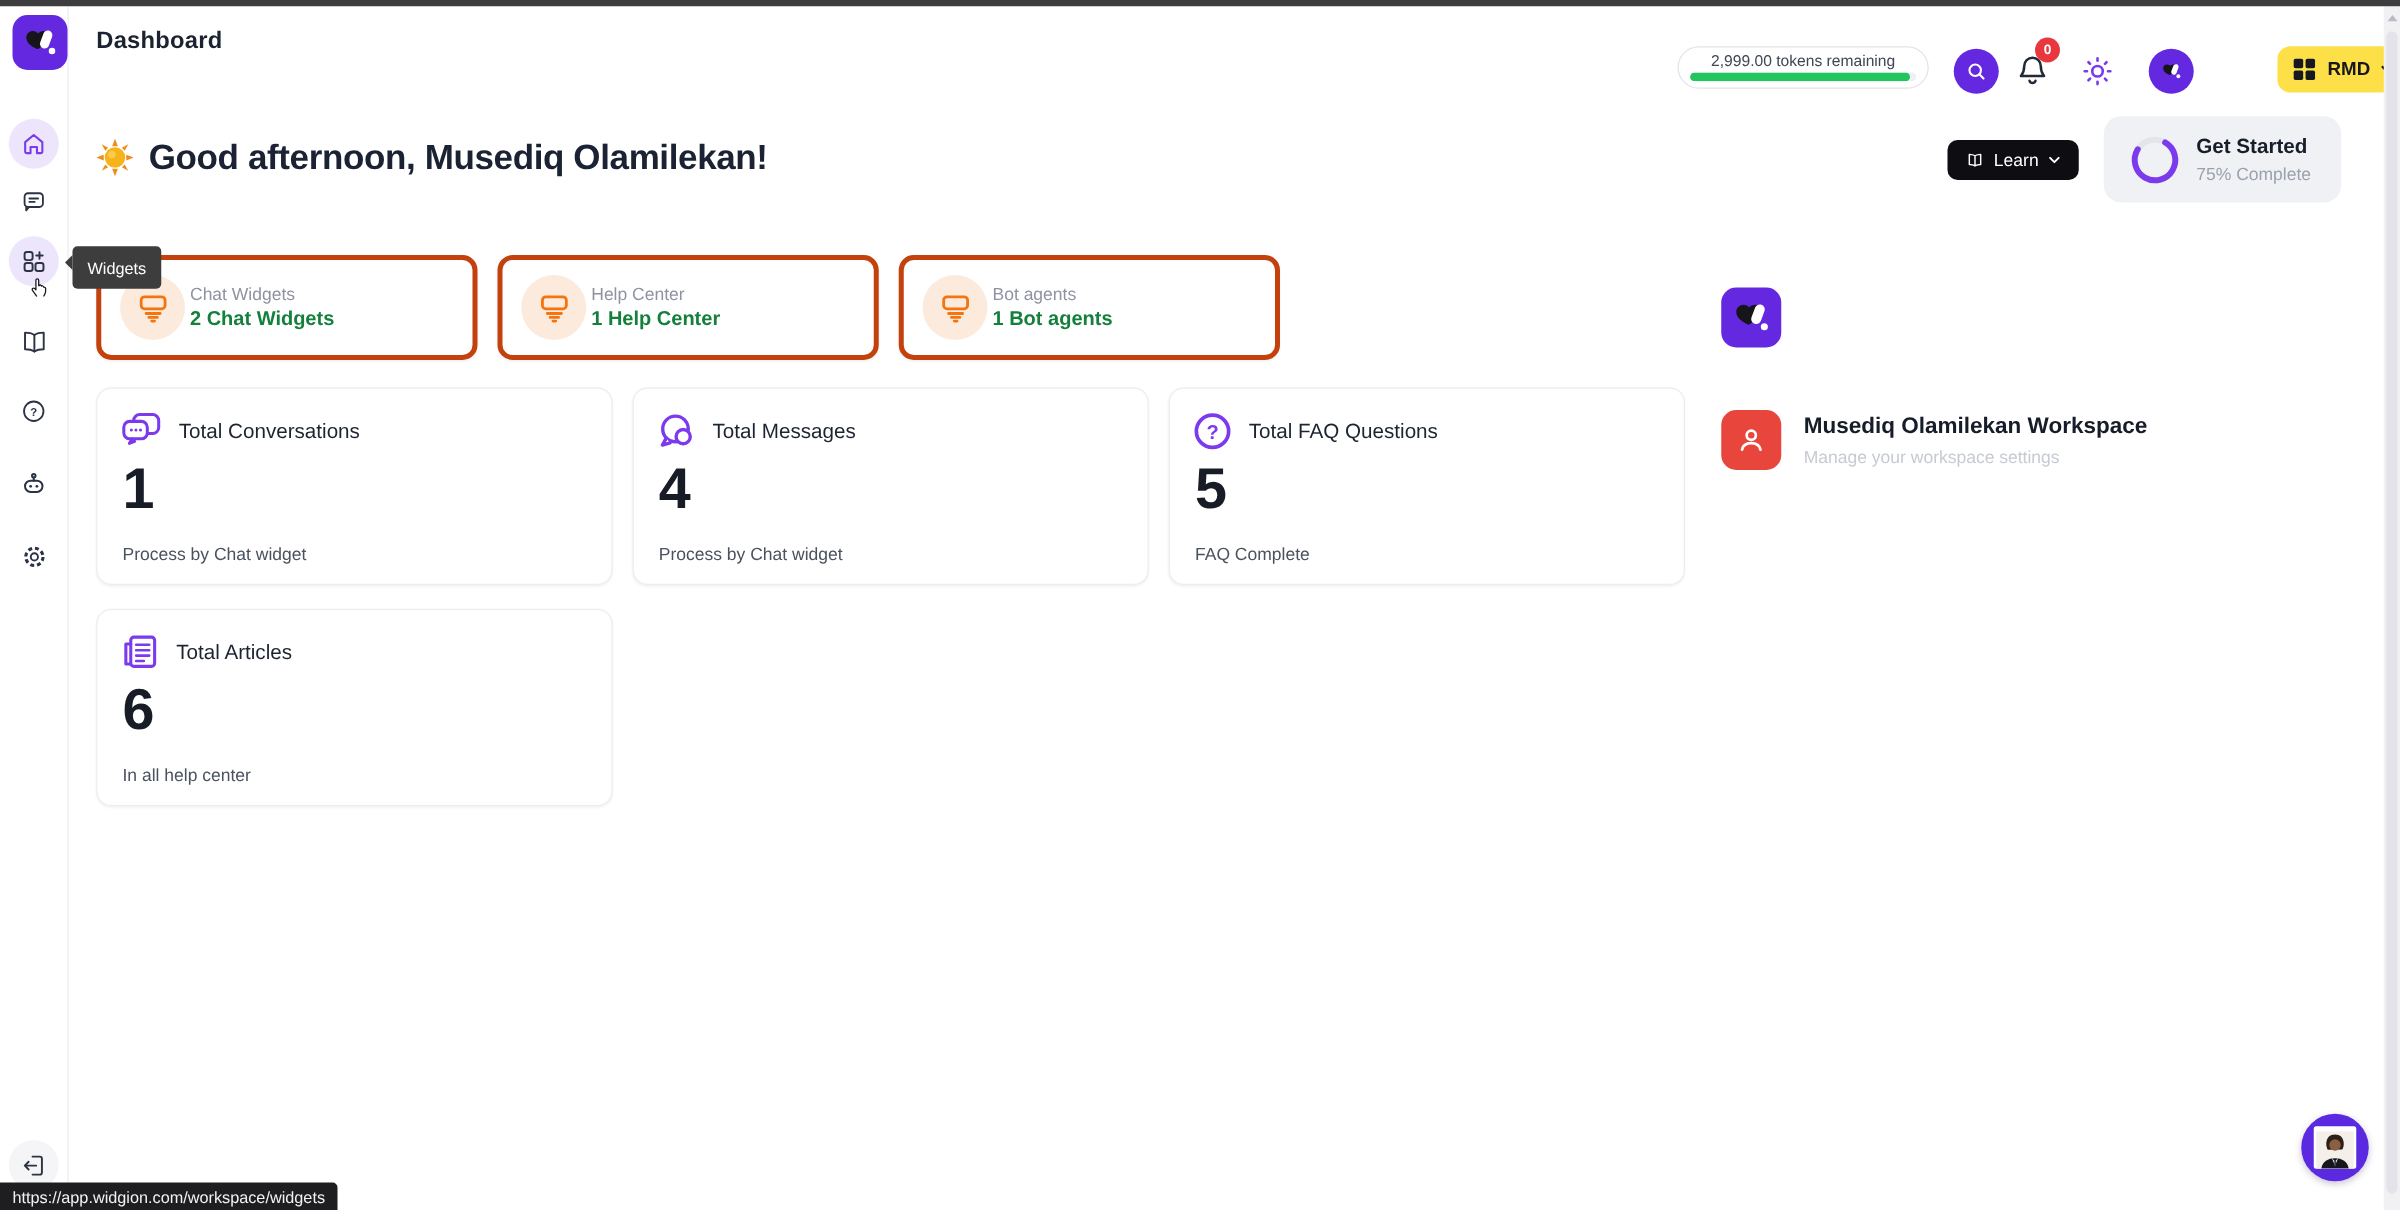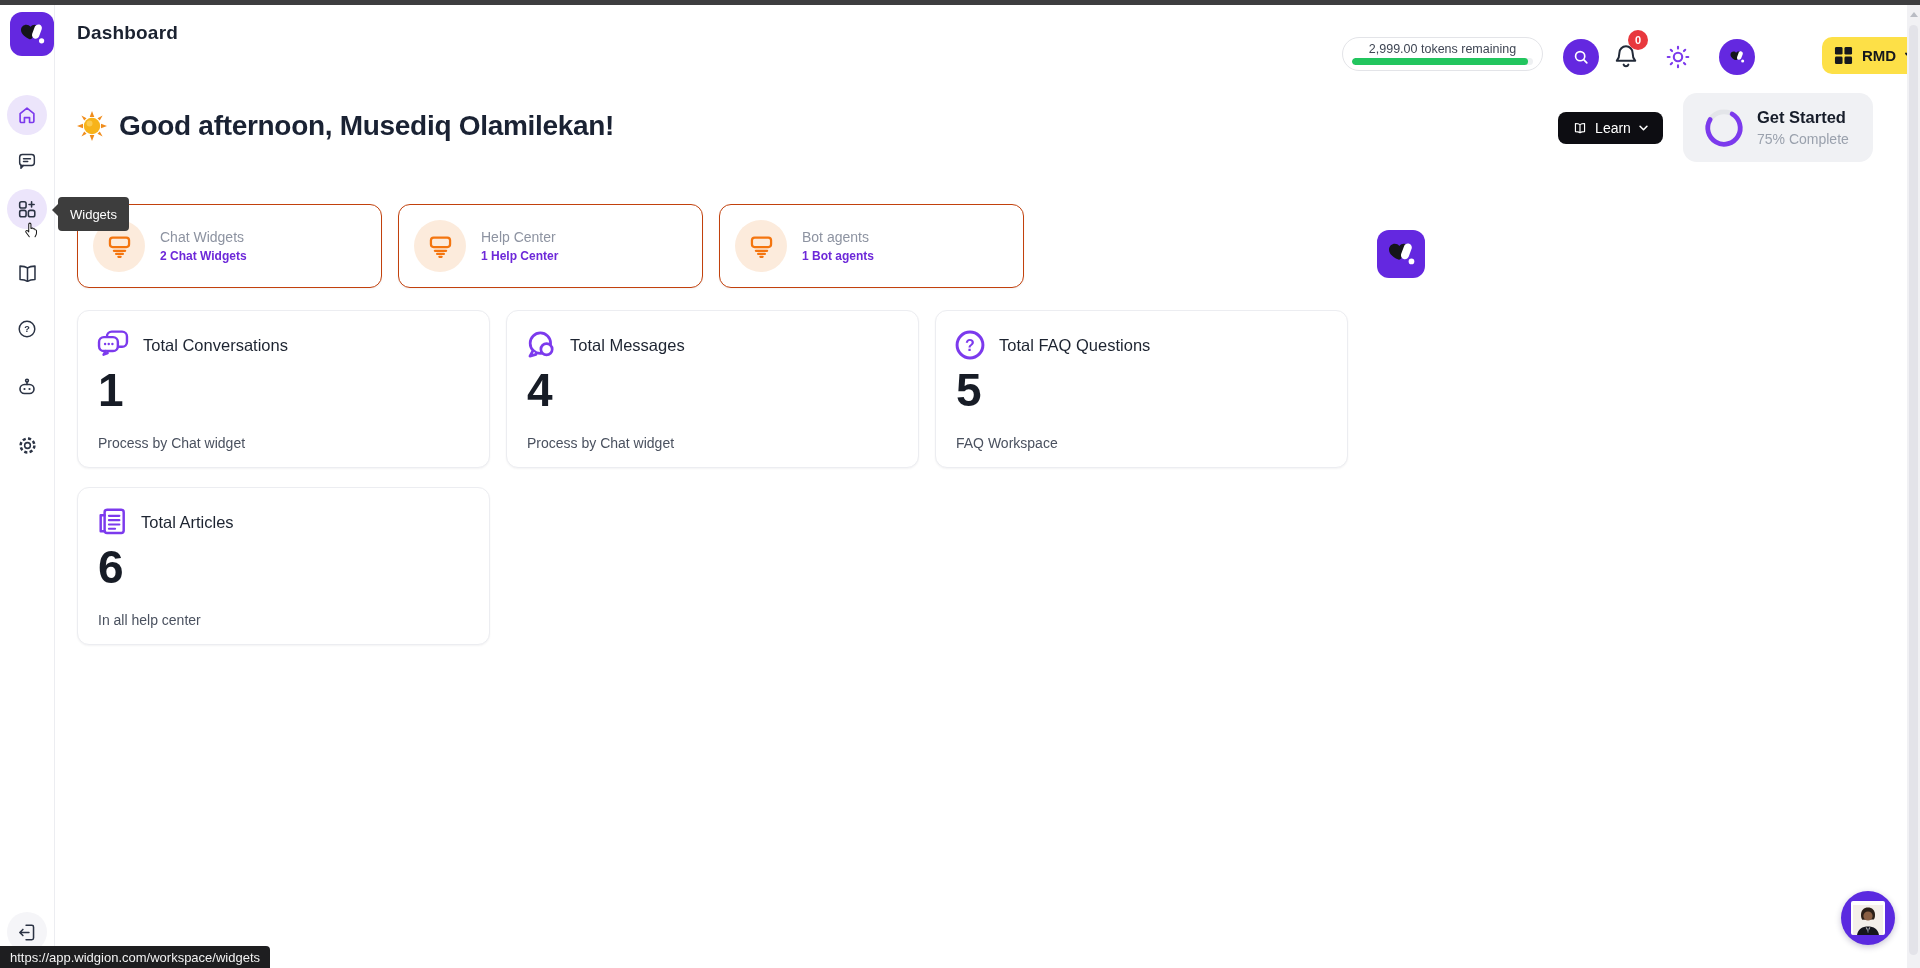--- a/index.html
+++ b/index.html
@@ -72,27 +72,27 @@
                border-radius:8px; display:flex; align-items:center; justify-content:center;
                gap:8px; font-size:14px; cursor:pointer; border:none; }
   #get-started { left:1683px; top:93px; width:190px; height:69px; background:#f0f1f4;
                  border-radius:14px; cursor:pointer; }
   #gs-ring { position:absolute; left:20px; top:14px; }
   #gs-title { position:absolute; left:74px; top:15px; font-size:16.5px; font-weight:700; color:#171d2a; }
   #gs-sub   { position:absolute; left:74px; top:38px; font-size:14px; color:#9aa1ad; }
 
   
   #summary-row { left:77px; top:204px; display:flex; gap:16px; }
-  .summary-card { width:305px; height:84px; background:#fff; border:1px solid #c2410c; border-radius:12px;
+  .summary-card { width:305px; height:84px; background:#fff; border:4px solid #c2410c; border-radius:12px;
                   box-shadow:0 1px 2px rgba(20,24,40,.05); display:flex; align-items:center;
-                  padding:0 15px; gap:15px; cursor:pointer; }
+                  padding:0 15px; gap:4px; cursor:pointer; }
   .icon-bubble { width:52px; height:52px; border-radius:50%; background:#fcebdc; flex:0 0 52px;
                  display:flex; align-items:center; justify-content:center; }
   .summary-label { font-size:14px; color:#8d93a1; margin-bottom:4px; }
-  .summary-value { font-size:12px; font-weight:700; color:#6d28d9; }
+  .summary-value { font-size:16px; font-weight:700; color:#15803d; }
 
   
   #stats-grid { left:77px; top:310px; display:grid; grid-template-columns:repeat(3,413px);
                 gap:19px 16px; }
   .stat-card { width:413px; height:158px; background:#fff; border:1px solid #ecedf1; border-radius:12px;
                box-shadow:0 1px 2px rgba(20,24,40,.05); position:relative; }
   .stat-head { position:absolute; left:18px; top:18px; display:flex; align-items:center; gap:13px; }
   .stat-title { font-size:16.5px; font-weight:400; color:#1d2431; }
   .stat-value { position:absolute; left:20px; top:52px; font-size:46px; font-weight:700;
                 color:#171c26; letter-spacing:-1px; }
@@ -365,21 +365,21 @@
 
     <div class="stat-card">
       <div class="stat-head">
         <svg width="32" height="32" viewBox="0 0 26 26" fill="none">
           <circle cx="13" cy="13" r="10.5" stroke="#7C3AED" stroke-width="2.4"></circle>
           <text x="13" y="18" text-anchor="middle" font-size="13" font-weight="bold" fill="#7C3AED" font-family="Liberation Sans, sans-serif">?</text>
         </svg>
         <span class="stat-title">Total FAQ Questions</span>
       </div>
       <div class="stat-value">5</div>
-      <div class="stat-caption">FAQ Workspace</div>
+      <div class="stat-caption">FAQ Complete</div>
     </div>
 
     <div class="stat-card">
       <div class="stat-head">
         <svg width="32" height="32" viewBox="0 0 26 26" fill="none" stroke="#7C3AED" stroke-width="2" stroke-linejoin="round" stroke-linecap="round">
           <path d="M7 7.5H3.8v13h3.2"></path>
           <rect x="7" y="3" width="15.5" height="19" rx="2"></rect>
           <path d="M10.5 8h8.5M10.5 11.5h8.5M10.5 15h8.5M10.5 18.5h5" stroke-width="1.7"></path>
         </svg>
         <span class="stat-title">Total Articles</span>
@@ -393,20 +393,32 @@
   <div class="profile-row" style="top:230px;">
     <div class="profile-avatar" style="background:#6428e0;">
       <svg width="48" height="48" viewBox="0 0 44 44">
         <path d="M11 18c0-3.2 2.6-5.3 5.3-5.3 1.7 0 3.2.8 4.2 2 1-1.2 2.5-2 4.2-2 .9 0 1.8.2 2.5.7-1.5 3.9-3.4 8.7-4.6 11.8-.7 1.8-2.2 2.4-3.6 1.7C15.8 25.5 11 22.3 11 18z" fill="#15151a"></path>
         <path d="M29.5 12.6c1.9.7 2.9 2.8 2.2 4.7l-2.6 7c-.7 1.9-2.8 2.9-4.7 2.2-1.9-.7-2.9-2.8-2.2-4.7l2.6-7c.7-1.9 2.8-2.9 4.7-2.2z" fill="#ffffff"></path>
         <circle cx="31.6" cy="28.8" r="2.6" fill="#ffffff"></circle>
       </svg>
     </div>
   </div>
 
+  <div class="profile-row" style="top:328px;">
+    <div class="profile-avatar" style="background:#e8453c;">
+      <svg width="26" height="26" viewBox="0 0 24 24" fill="none" stroke="#fff" stroke-width="2" stroke-linecap="round">
+        <circle cx="12" cy="8.5" r="3.4"></circle>
+        <path d="M5.2 19.2c.6-3.3 3.4-4.9 6.8-4.9s6.2 1.6 6.8 4.9"></path>
+      </svg>
+    </div>
+    <div>
+      <div class="profile-title">Musediq Olamilekan Workspace</div>
+      <div class="profile-sub">Manage your workspace settings</div>
+    </div>
+  </div>
 
   <div id="statusbar" class="abs">
     <span>https://app.widgion.com/workspace/widgets</span>
   </div>
 
   <div id="launcher" class="abs">
     <div id="launcher-photo">
       <svg width="30" height="30" viewBox="0 0 30 30">
         <rect x="0" y="0" width="30" height="30" fill="#f4efe9"></rect>
         <path d="M8 10c0-5 3-7.5 7-7.5s7 2.5 7 7.5c0 2-.5 3.5-1.2 4.6l-11.6.1C8.5 13.6 8 12 8 10z" fill="#2c2018"></path>

